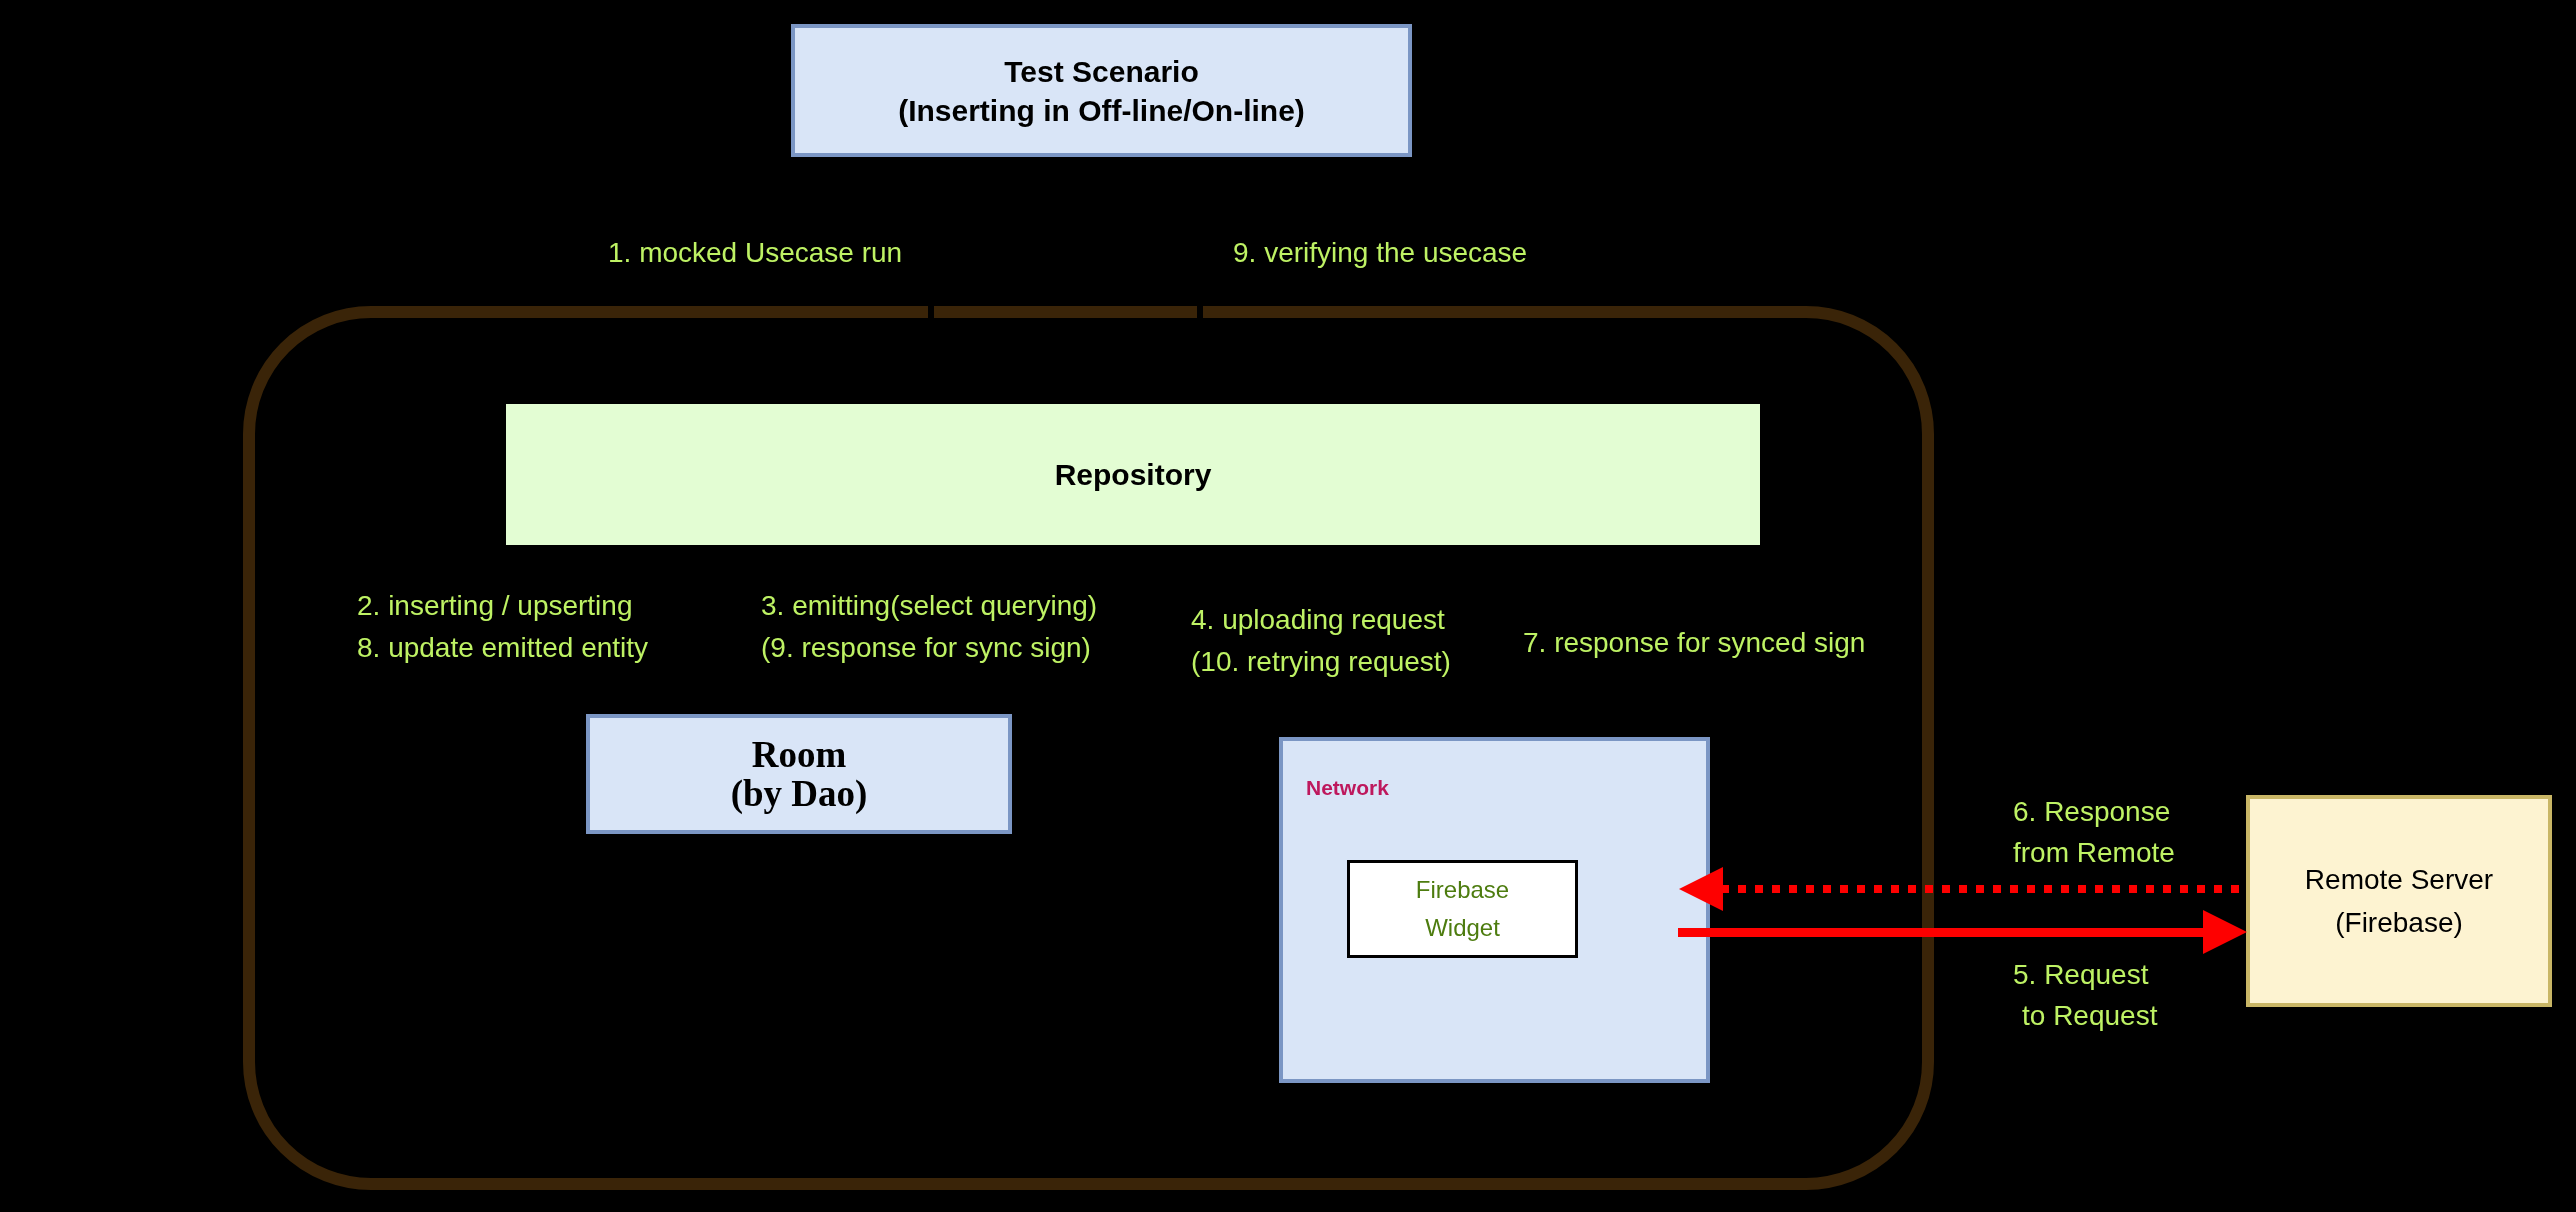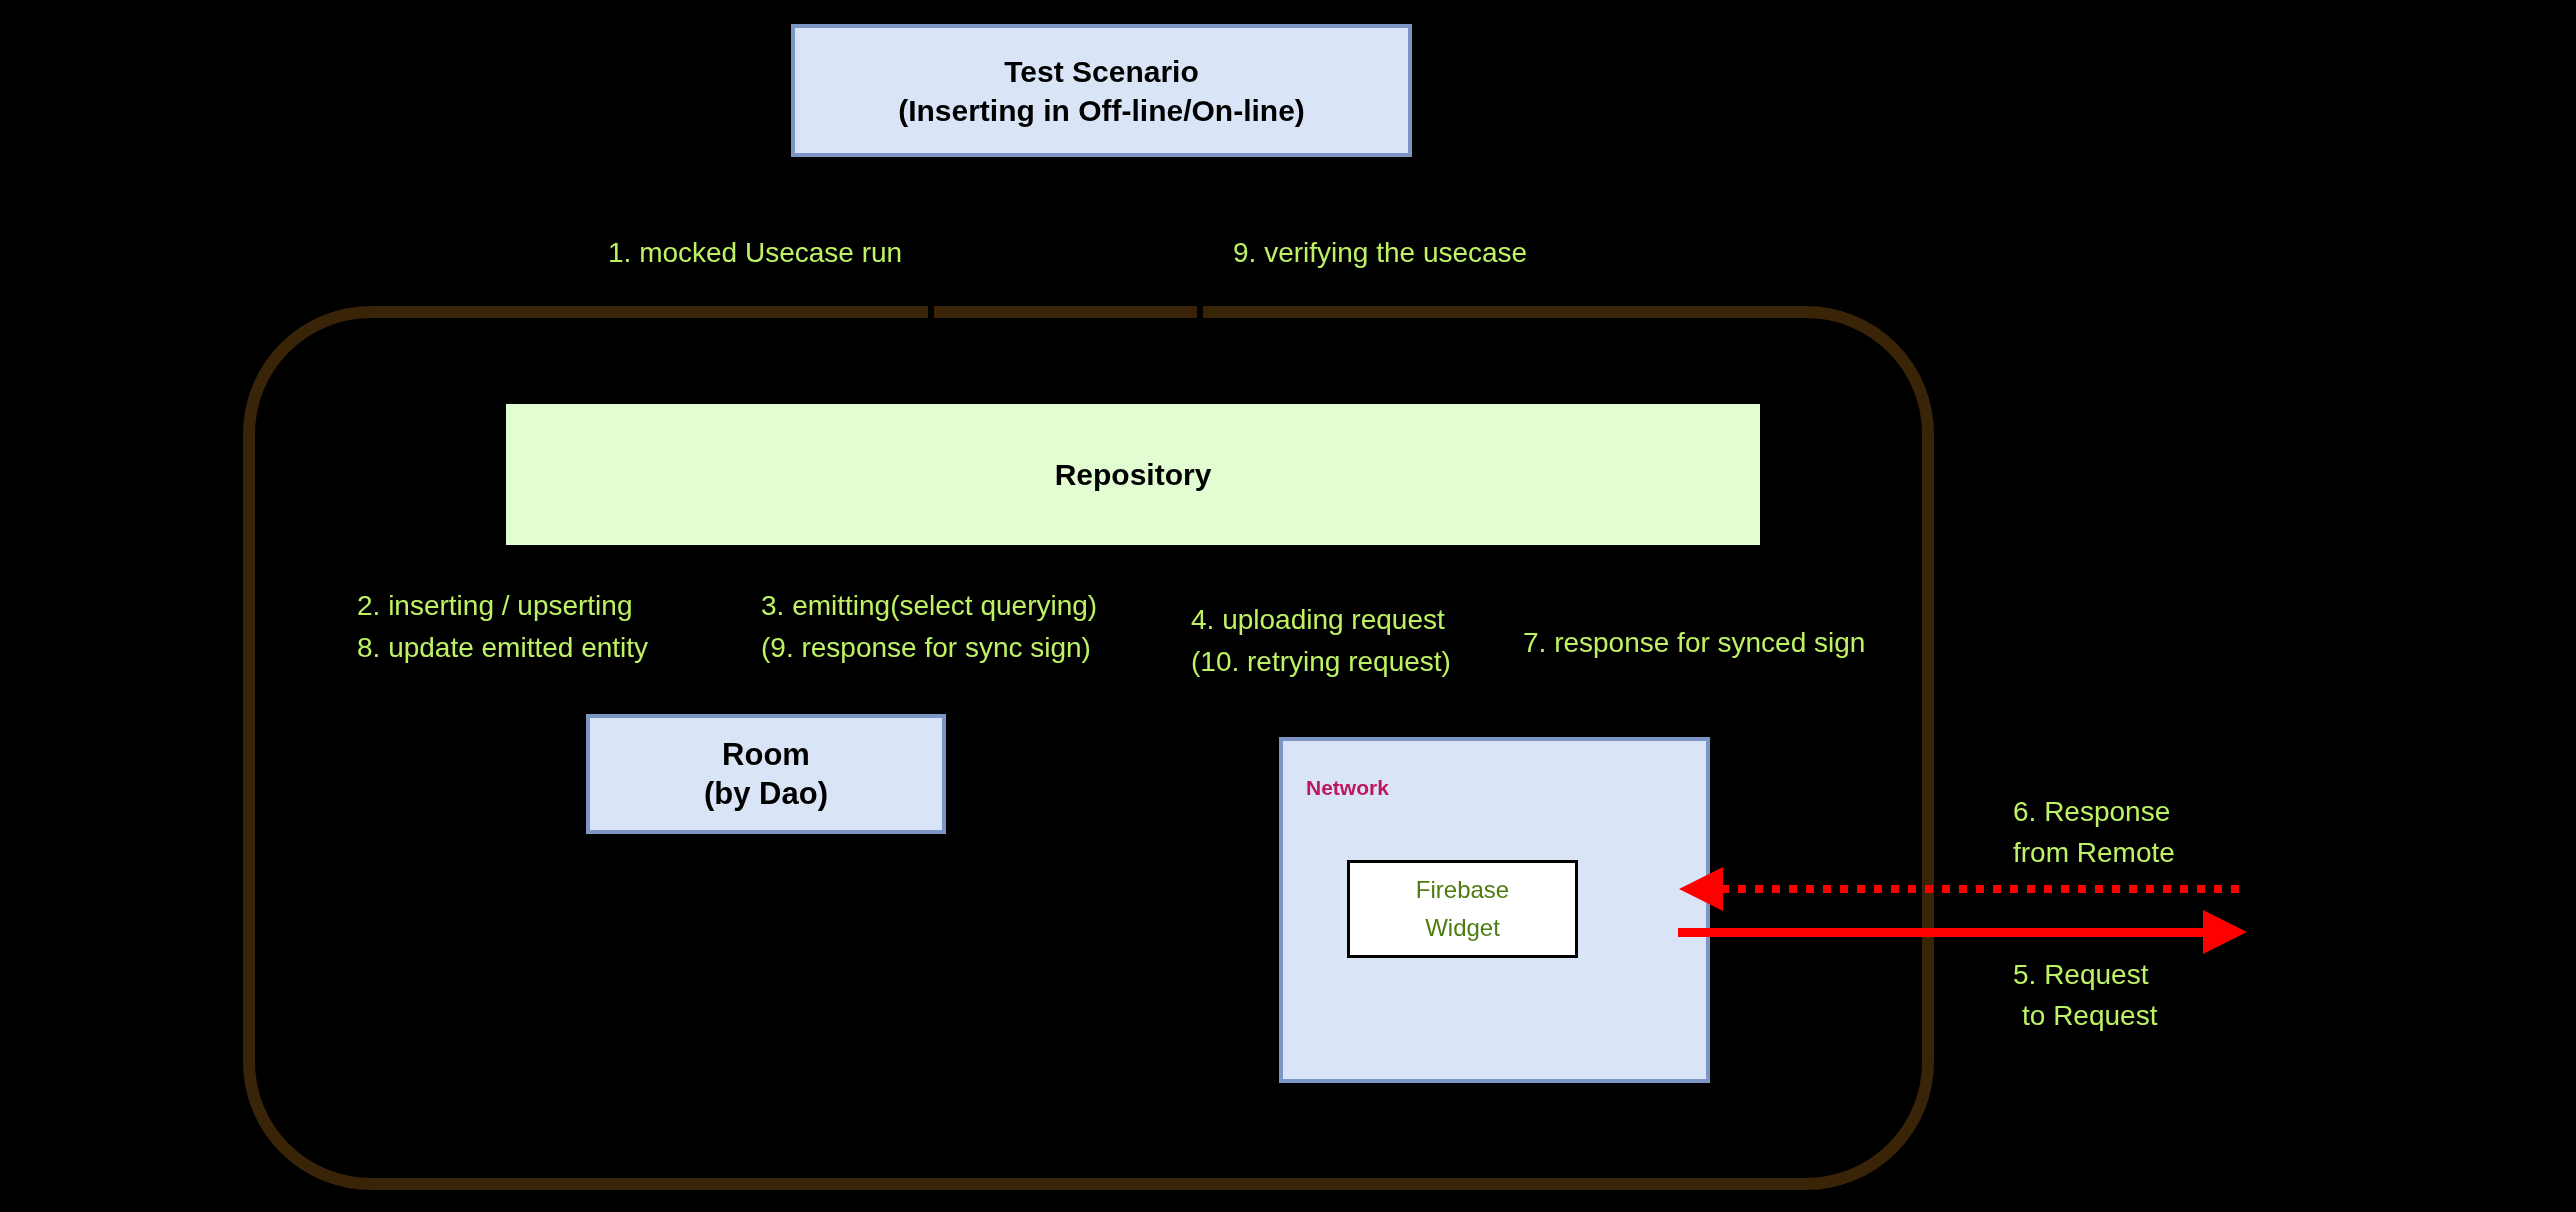--- a/index.html
+++ b/index.html
@@ -54,23 +54,24 @@
 
   .repository {
     left: 506px; top: 404px; width: 1254px; height: 141px;
     background: #e3fdd3;
     color: #000;
     font-weight: bold; font-size: 30px;
     z-index: 2;
   }
 
   .room {
-    left: 554px; top: 714px; width: 360px; height: 120px;
-    font-weight: bold; font-size: 31px; line-height: 39px;
+    left: 554px; top: 714px; width: 426px; height: 120px;
+    font-weight: bold; font-size: 37px; line-height: 39px;
     z-index: 2;
+    font-family: Liberation Serif, serif;
   }
 
   .network {
     left: 1247px; top: 737px; width: 431px; height: 346px;
     z-index: 2;
   }
   .network-label {
     position: absolute;
     left: 23px; top: 35px;
     font-weight: bold; font-size: 21px;
@@ -168,20 +169,24 @@
 
   <div class="abs bluebox network">
     <div class="network-label">Network</div>
   </div>
 
   <div class="abs center-col widget">
     <div>Firebase</div>
     <div>Widget</div>
   </div>
 
+  <div class="abs center-col remote-server">
+    <div>Remote Server</div>
+    <div>(Firebase)</div>
+  </div>
 
   <div class="abs dotted-line"></div>
   <div class="abs arrowhead-left"></div>
 
   <div class="abs solid-line"></div>
   <div class="abs arrowhead-right"></div>
 
   <div class="abs red-label" style="left:2013px; top:796px;">6. Response</div>
   <div class="abs red-label" style="left:2013px; top:837px;">from Remote</div>
   <div class="abs red-label" style="left:2013px; top:959px;">5. Request</div>

